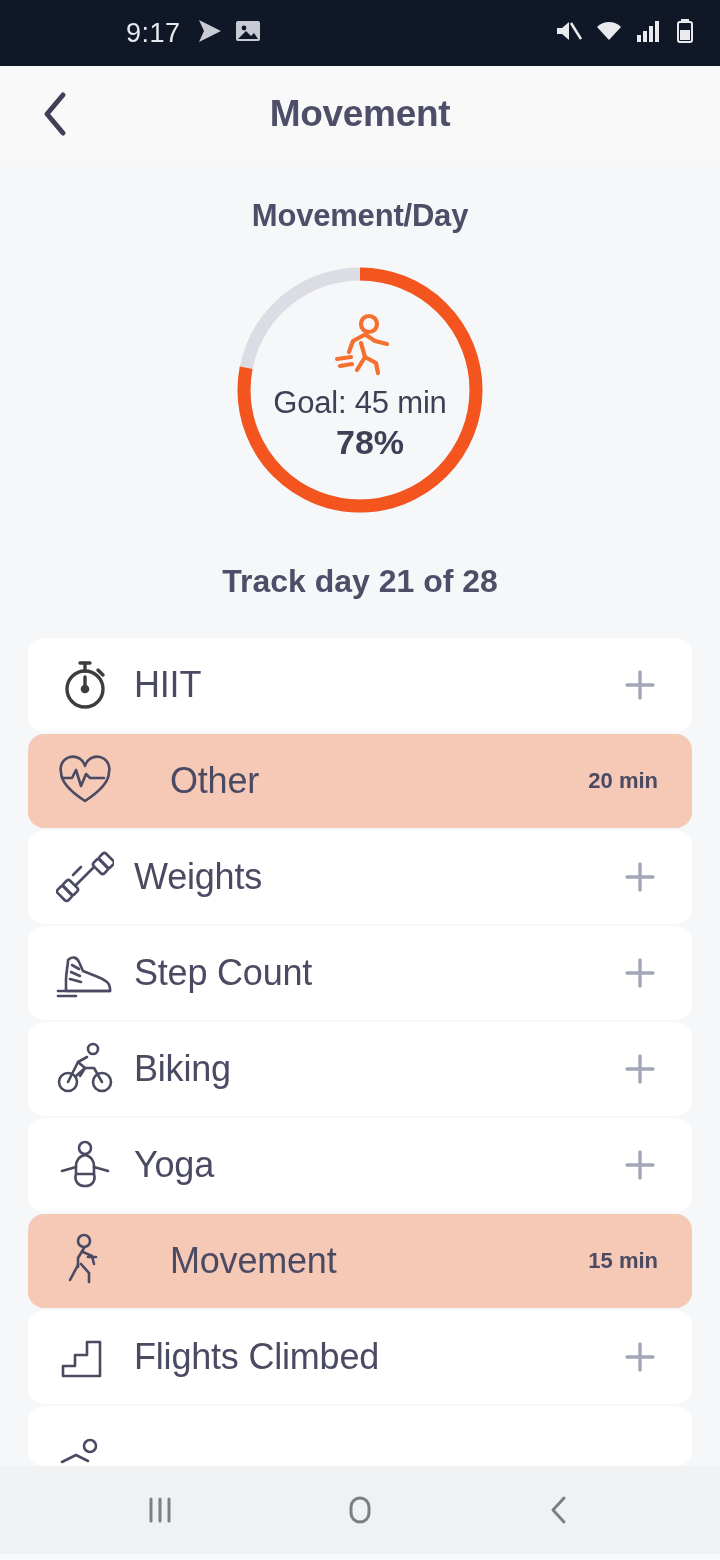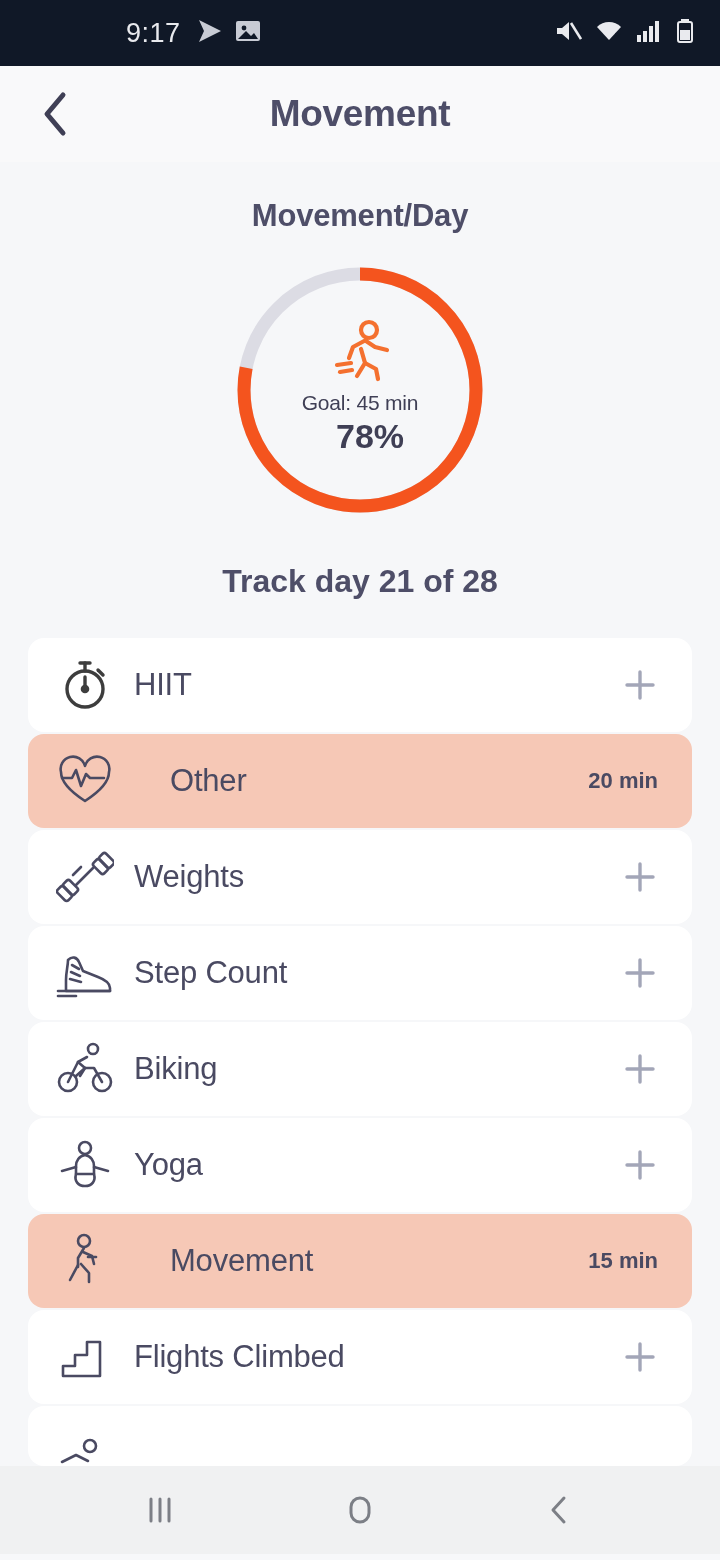--- a/index.html
+++ b/index.html
@@ -68,21 +68,21 @@
   }
   .ring-svg { position: absolute; inset: 0; }
   .ring-inner {
     position: absolute; inset: 0;
     display: flex; flex-direction: column;
     align-items: center; justify-content: center;
     padding-top: 6px;
   }
   .run-icon { margin-bottom: 2px; }
   .ring-goal {
-    font-size: 21px; color: #3f3f55;
+    font-size: 31px; color: #3f3f55;
     font-weight: 300; letter-spacing: -.2px;
     white-space: nowrap;
   }
   .ring-pct {
     font-size: 34px; color: #3f3f55;
     font-weight: bold; margin-top: 2px; margin-left: 20px;
   }
 
   .track-day {
     text-align: center;
@@ -102,21 +102,21 @@
     cursor: pointer;
   }
   .row.highlight { background: #f6c8b6; gap: 36px; }
   .row-icon {
     width: 62px; height: 62px;
     display: flex; align-items: center; justify-content: center;
     flex: 0 0 62px;
   }
   .row-label {
     margin-left: 18px;
-    font-size: 31px; color: #4a4a62;
+    font-size: 36px; color: #4a4a62;
     font-weight: 400; letter-spacing: -.2px;
   }
   .row-value {
     margin-left: auto;
     font-size: 22px; color: #4a4a62;
     font-weight: bold;
   }
   .row-plus { margin-left: auto; display: flex; }
   .row.partial { height: 60px; margin-bottom: 0; overflow: hidden; align-items: flex-start; padding-top: 22px; }
 

